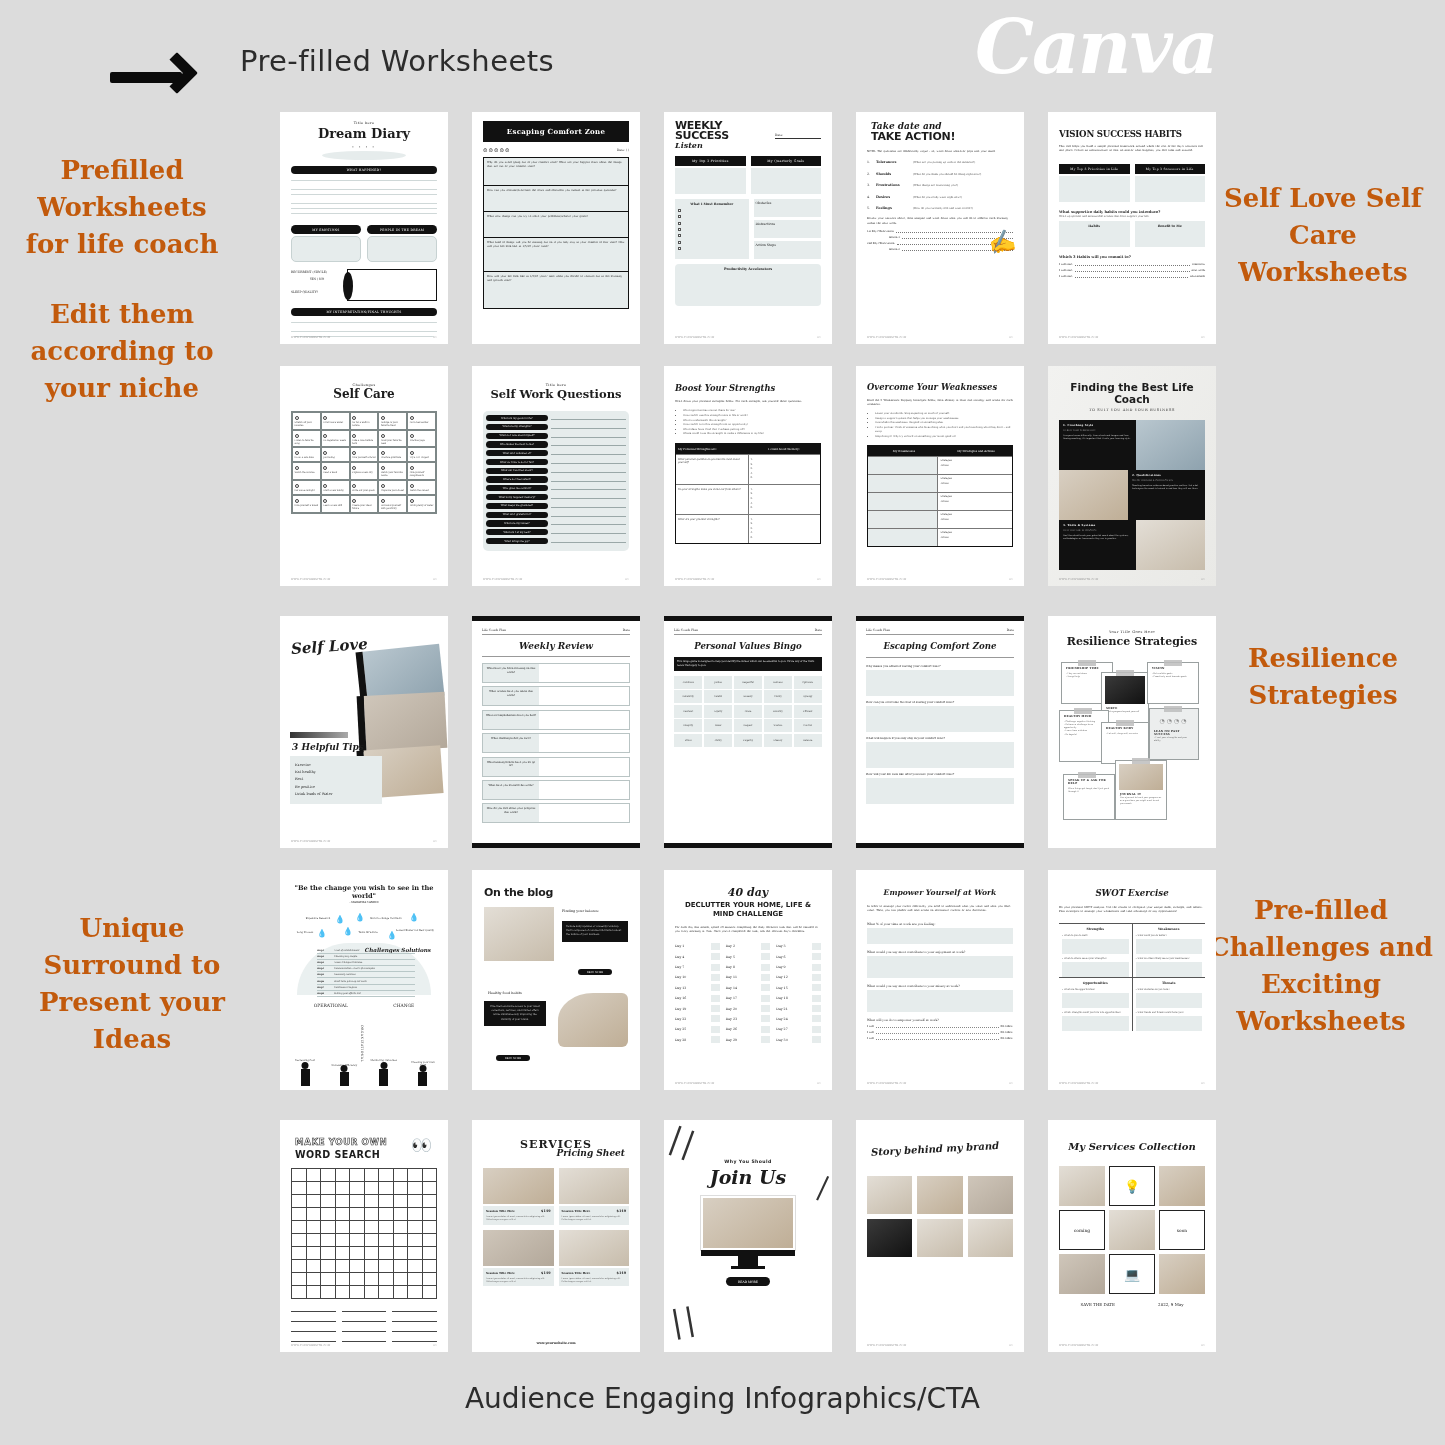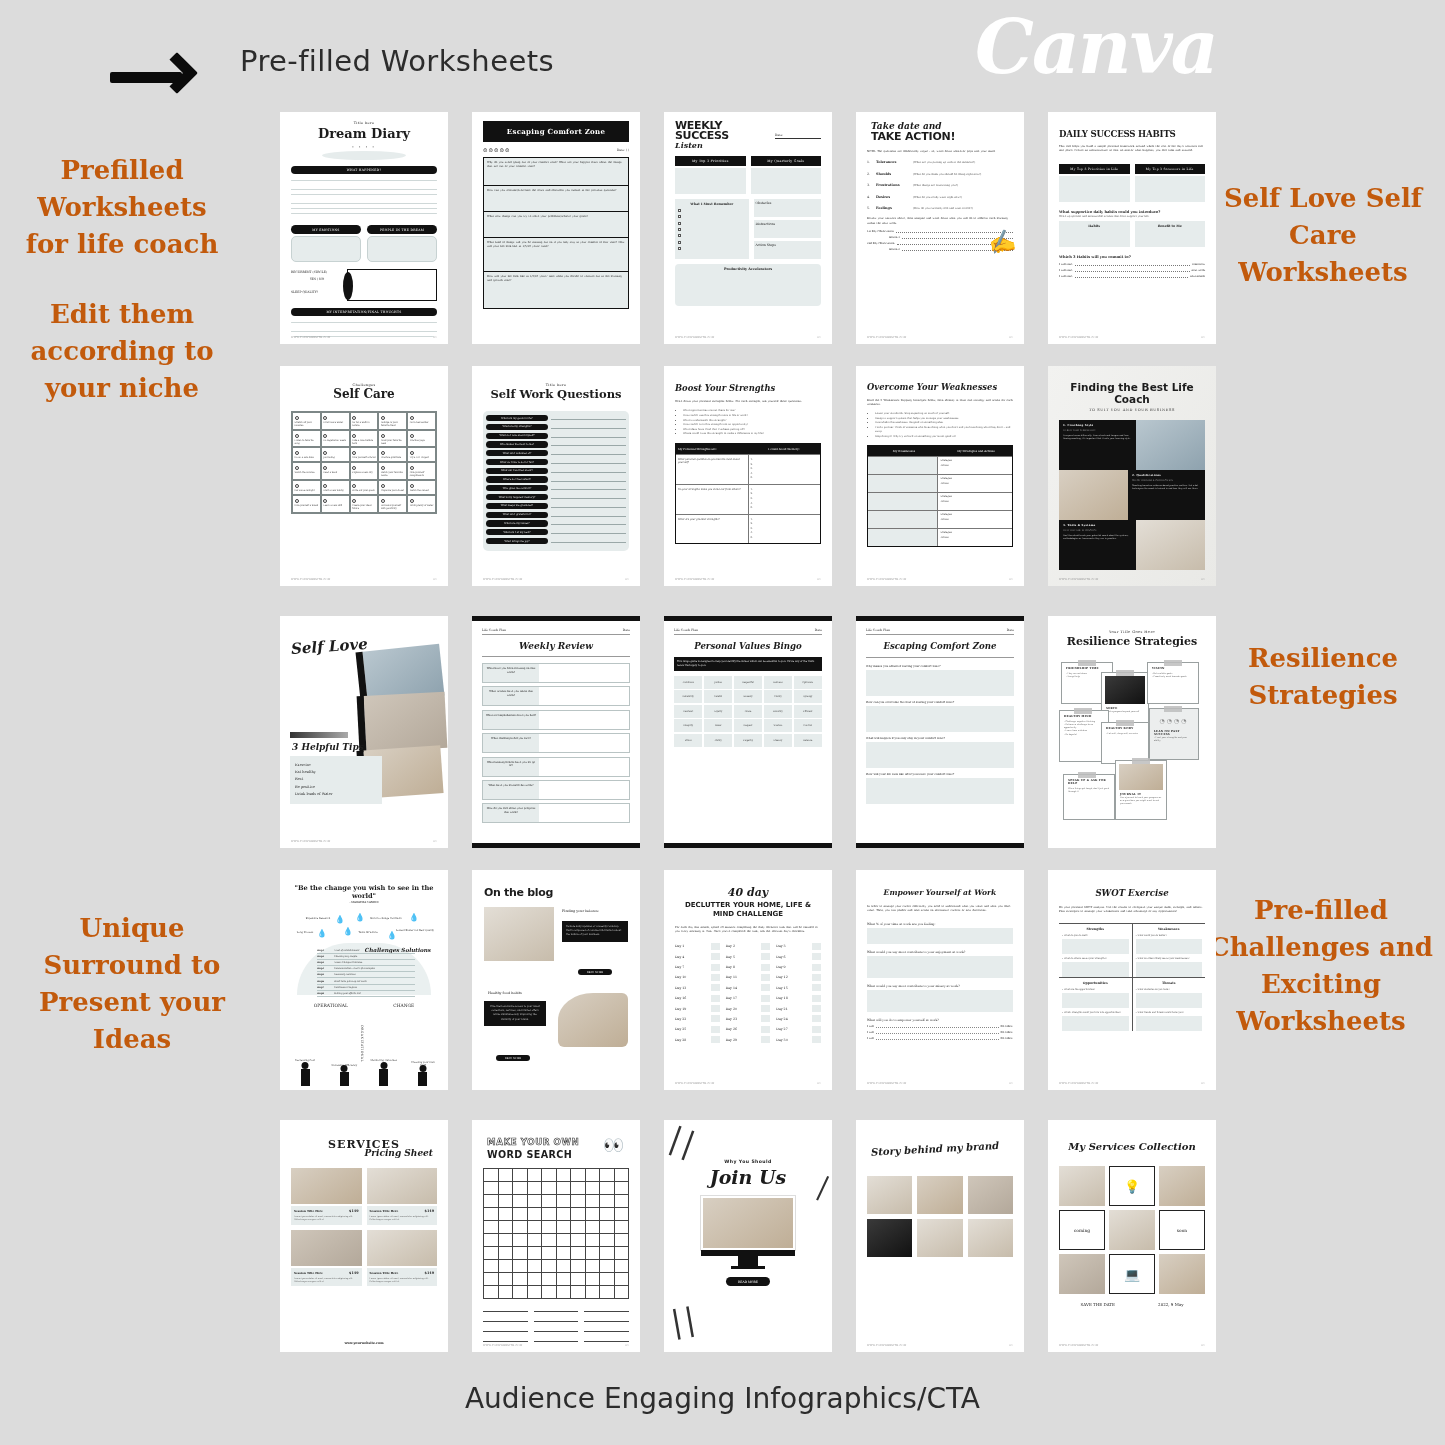--- a/index.html
+++ b/index.html
@@ -303,21 +303,21 @@
           <span>WWW.YOURWEBSITE.COM</span>
           <span>01</span>
         </div>
       </div>
         </div>
     </div>
 
     <div class="cell">
       <div class="sheet">
           <div class="pad">
-        <div class="h-serif" style="font-size:8.6px;margin-top:8px;letter-spacing:-.2px">DAILY SUCCESS HABITS</div>
+        <div class="h-serif" style="font-size:8.6px;margin-top:8px;letter-spacing:-.2px">VISION SUCCESS HABITS</div>
         <div class="blob" style="margin-top:6px">This tool helps you build a simple personal framework around which the rest of the day's activities fall into place. Create an infrastructure so that no matter what happens, you feel calm and assured.</div>
         <div style="display:flex;gap:5px;margin-top:10px">
           <div style="flex:1">
             <div class="bar-square" style="text-align:center;font-size:3px;padding:3px 0">My Top 3 Priorities in Life</div>
             <div class="panel" style="height:26px;margin-top:2px;border-radius:0"></div>
           </div>
           <div style="flex:1">
             <div class="bar-square" style="text-align:center;font-size:3px;padding:3px 0">My Top 3 Stressors in Life</div>
             <div class="panel" style="height:26px;margin-top:2px;border-radius:0"></div>
           </div>
@@ -1141,72 +1141,20 @@
       </div>
         </div>
     </div>
   </div>
 
   <div class="row">
 
     <div class="cell">
       <div class="sheet">
           <div class="pad">
-        <div class="t-center h-serif" style="font-size:11px;margin-top:9px;letter-spacing:1px">SERVICES</div>
-        <div class="script" style="font-size:9px;text-align:right;margin-top:-3px;margin-right:4px">Pricing Sheet</div>
-        <div id="sp-items" style="display:grid;grid-template-columns:1fr 1fr;gap:5px;margin-top:10px">
-              <div>
-                <div class="photo c" style="height:36px"></div>
-                <div class="panel" style="border-radius:0;padding:3px;margin-top:2px">
-                  <div style="display:flex;justify-content:space-between;align-items:baseline">
-                    <span style="font-size:2.8px;font-weight:700">Session Title Here</span>
-                    <span style="font-size:3.4px;font-weight:700">$149</span>
-                  </div>
-                  <div style="font-size:2.1px;color:#555;line-height:1.6;margin-top:2px">Lorem ipsum dolor sit amet, consectetur adipiscing elit. Pellentesque semper velit et</div>
-                </div>
-              </div>
-              <div>
-                <div class="photo d" style="height:36px"></div>
-                <div class="panel" style="border-radius:0;padding:3px;margin-top:2px">
-                  <div style="display:flex;justify-content:space-between;align-items:baseline">
-                    <span style="font-size:2.8px;font-weight:700">Session Title Here</span>
-                    <span style="font-size:3.4px;font-weight:700">$149</span>
-                  </div>
-                  <div style="font-size:2.1px;color:#555;line-height:1.6;margin-top:2px">Lorem ipsum dolor sit amet, consectetur adipiscing elit. Pellentesque semper velit et</div>
-                </div>
-              </div>
-              <div>
-                <div class="photo" style="height:36px"></div>
-                <div class="panel" style="border-radius:0;padding:3px;margin-top:2px">
-                  <div style="display:flex;justify-content:space-between;align-items:baseline">
-                    <span style="font-size:2.8px;font-weight:700">Session Title Here</span>
-                    <span style="font-size:3.4px;font-weight:700">$149</span>
-                  </div>
-                  <div style="font-size:2.1px;color:#555;line-height:1.6;margin-top:2px">Lorem ipsum dolor sit amet, consectetur adipiscing elit. Pellentesque semper velit et</div>
-                </div>
-              </div>
-              <div>
-                <div class="photo d" style="height:36px"></div>
-                <div class="panel" style="border-radius:0;padding:3px;margin-top:2px">
-                  <div style="display:flex;justify-content:space-between;align-items:baseline">
-                    <span style="font-size:2.8px;font-weight:700">Session Title Here</span>
-                    <span style="font-size:3.4px;font-weight:700">$149</span>
-                  </div>
-                  <div style="font-size:2.1px;color:#555;line-height:1.6;margin-top:2px">Lorem ipsum dolor sit amet, consectetur adipiscing elit. Pellentesque semper velit et</div>
-                </div>
-              </div>
-            </div>
-        <div style="position:absolute;left:0;right:0;bottom:7px;text-align:center;font-size:3.2px;font-weight:700">www.yourwebsite.com</div>
-      </div>
-        </div>
-    </div>
-
-    <div class="cell">
-      <div class="sheet">
-          <div class="pad">
         <div style="position:relative;margin-top:8px">
           <div class="h-sans" style="font-size:8.6px;color:#fff;-webkit-text-stroke:.6px #333;letter-spacing:.6px;margin-left:4px">MAKE YOUR OWN</div>
           <div class="h-sans" style="font-size:9.6px;margin-left:4px;margin-top:2px;letter-spacing:.4px">WORD SEARCH</div>
           <div style="position:absolute;right:4px;top:-2px;font-size:17px">👀</div>
         </div>
         <div id="ws-grid" style="display:grid;grid-template-columns:repeat(10,1fr);margin-top:8px;border-top:.7px solid #444;border-left:.7px solid #444">
               <div style="border-right: 0.7px solid rgb(68, 68, 68); border-bottom: 0.7px solid rgb(68, 68, 68); height: 13px;"></div>
               <div style="border-right: 0.7px solid rgb(68, 68, 68); border-bottom: 0.7px solid rgb(68, 68, 68); height: 13px;"></div>
               <div style="border-right: 0.7px solid rgb(68, 68, 68); border-bottom: 0.7px solid rgb(68, 68, 68); height: 13px;"></div>
               <div style="border-right: 0.7px solid rgb(68, 68, 68); border-bottom: 0.7px solid rgb(68, 68, 68); height: 13px;"></div>
@@ -1325,20 +1273,72 @@
           <span>WWW.YOURWEBSITE.COM</span>
           <span>01</span>
         </div>
       </div>
         </div>
     </div>
 
     <div class="cell">
       <div class="sheet">
           <div class="pad">
+        <div class="t-center h-serif" style="font-size:11px;margin-top:9px;letter-spacing:1px">SERVICES</div>
+        <div class="script" style="font-size:9px;text-align:right;margin-top:-3px;margin-right:4px">Pricing Sheet</div>
+        <div id="sp-items" style="display:grid;grid-template-columns:1fr 1fr;gap:5px;margin-top:10px">
+              <div>
+                <div class="photo c" style="height:36px"></div>
+                <div class="panel" style="border-radius:0;padding:3px;margin-top:2px">
+                  <div style="display:flex;justify-content:space-between;align-items:baseline">
+                    <span style="font-size:2.8px;font-weight:700">Session Title Here</span>
+                    <span style="font-size:3.4px;font-weight:700">$149</span>
+                  </div>
+                  <div style="font-size:2.1px;color:#555;line-height:1.6;margin-top:2px">Lorem ipsum dolor sit amet, consectetur adipiscing elit. Pellentesque semper velit et</div>
+                </div>
+              </div>
+              <div>
+                <div class="photo d" style="height:36px"></div>
+                <div class="panel" style="border-radius:0;padding:3px;margin-top:2px">
+                  <div style="display:flex;justify-content:space-between;align-items:baseline">
+                    <span style="font-size:2.8px;font-weight:700">Session Title Here</span>
+                    <span style="font-size:3.4px;font-weight:700">$149</span>
+                  </div>
+                  <div style="font-size:2.1px;color:#555;line-height:1.6;margin-top:2px">Lorem ipsum dolor sit amet, consectetur adipiscing elit. Pellentesque semper velit et</div>
+                </div>
+              </div>
+              <div>
+                <div class="photo" style="height:36px"></div>
+                <div class="panel" style="border-radius:0;padding:3px;margin-top:2px">
+                  <div style="display:flex;justify-content:space-between;align-items:baseline">
+                    <span style="font-size:2.8px;font-weight:700">Session Title Here</span>
+                    <span style="font-size:3.4px;font-weight:700">$149</span>
+                  </div>
+                  <div style="font-size:2.1px;color:#555;line-height:1.6;margin-top:2px">Lorem ipsum dolor sit amet, consectetur adipiscing elit. Pellentesque semper velit et</div>
+                </div>
+              </div>
+              <div>
+                <div class="photo d" style="height:36px"></div>
+                <div class="panel" style="border-radius:0;padding:3px;margin-top:2px">
+                  <div style="display:flex;justify-content:space-between;align-items:baseline">
+                    <span style="font-size:2.8px;font-weight:700">Session Title Here</span>
+                    <span style="font-size:3.4px;font-weight:700">$149</span>
+                  </div>
+                  <div style="font-size:2.1px;color:#555;line-height:1.6;margin-top:2px">Lorem ipsum dolor sit amet, consectetur adipiscing elit. Pellentesque semper velit et</div>
+                </div>
+              </div>
+            </div>
+        <div style="position:absolute;left:0;right:0;bottom:7px;text-align:center;font-size:3.2px;font-weight:700">www.yourwebsite.com</div>
+      </div>
+        </div>
+    </div>
+
+    <div class="cell">
+      <div class="sheet">
+          <div class="pad">
         <div style="position:absolute;left:4px;top:8px;font-size:26px;color:#333;transform:rotate(20deg)">⎮⎮</div>
         <div style="position:absolute;left:6px;bottom:14px;font-size:26px;color:#333;transform:rotate(-10deg)">⎮⎮</div>
         <div style="position:absolute;right:4px;top:56px;font-size:22px;color:#333;transform:rotate(25deg)">⎮</div>
         <div class="t-center h-sans" style="font-size:4.6px;margin-top:30px;letter-spacing:.4px">Why You Should</div>
         <div class="script t-center" style="font-size:19px;margin-top:2px">Join Us</div>
         <div style="margin:8px auto 0;width:94px">
           <div class="photo c" style="height:54px;border:2px solid #fff;box-shadow:0 0 0 1px #ddd"></div>
           <div style="height:6px;background:#111"></div>
           <div style="width:20px;height:10px;background:#111;margin:0 auto"></div>
           <div style="width:34px;height:3px;background:#111;margin:0 auto"></div>

